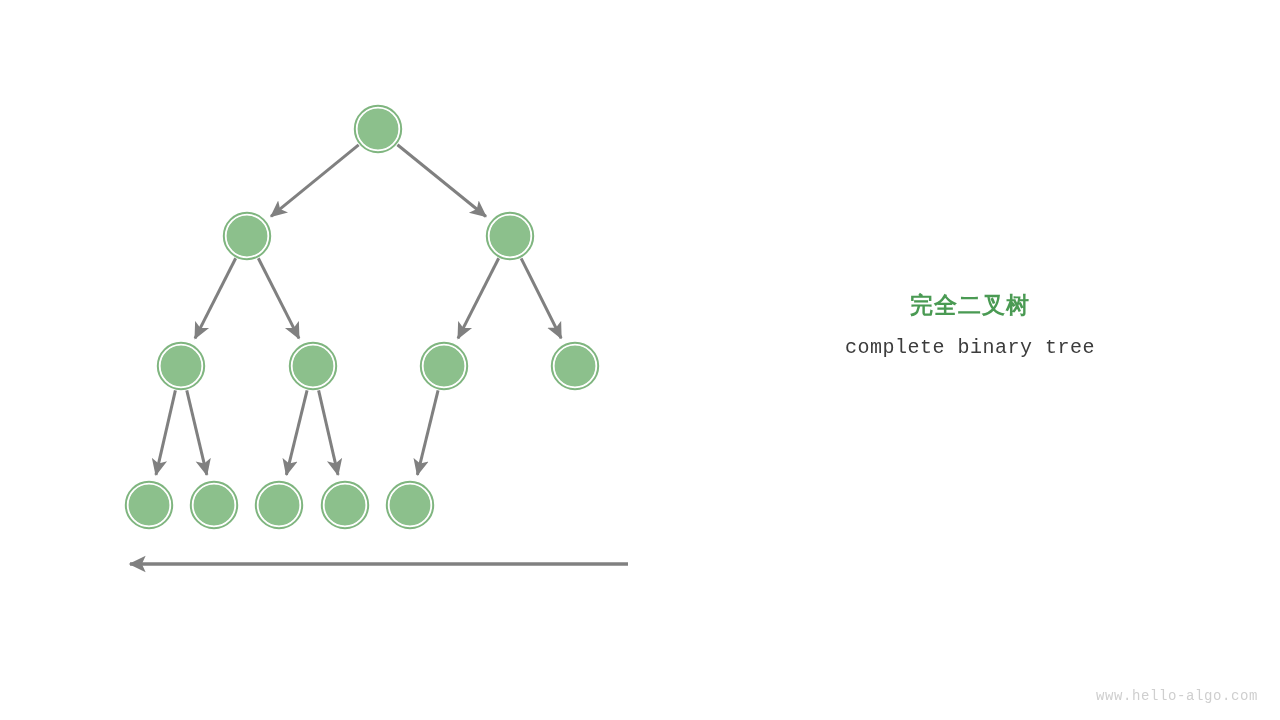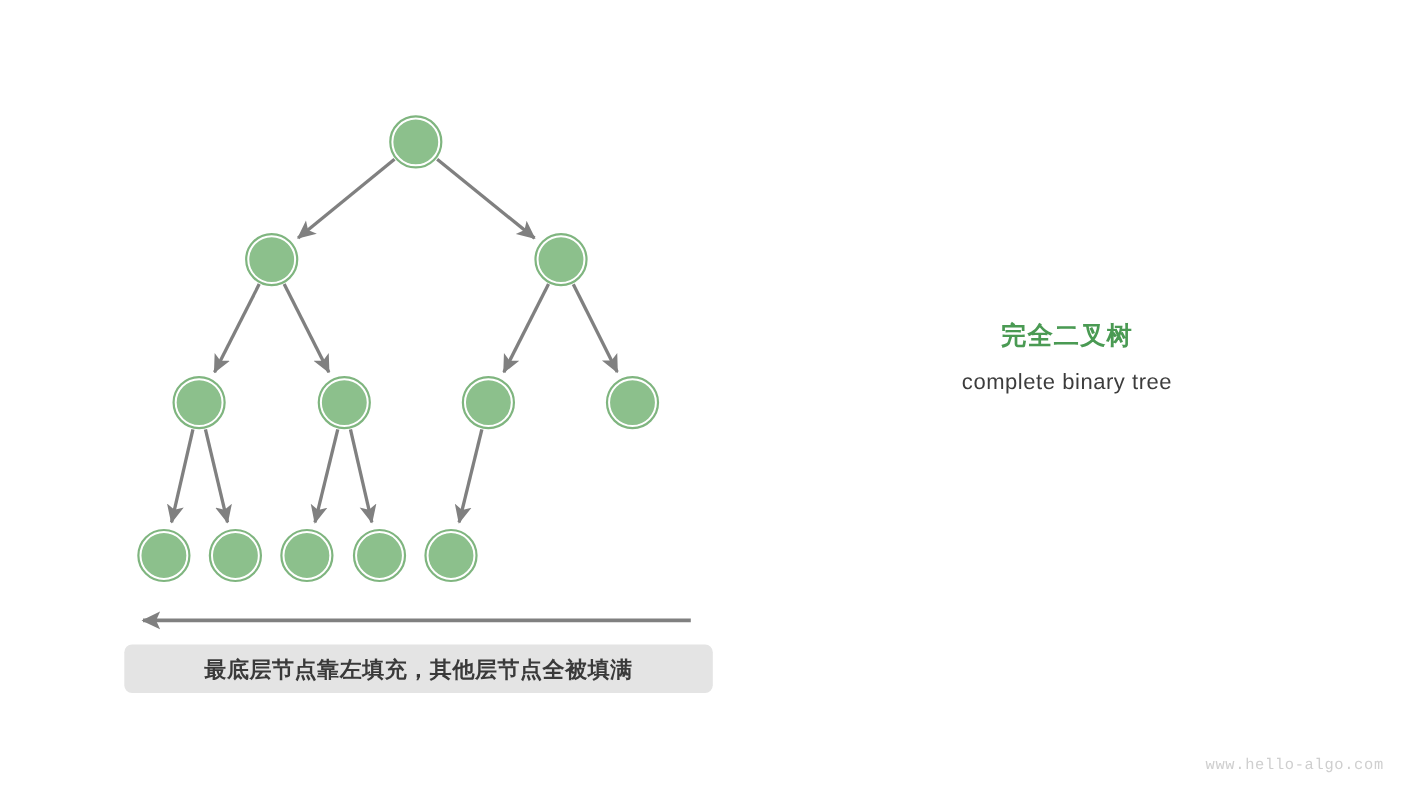--- a/index.html
+++ b/index.html
@@ -37,21 +37,21 @@
   .legend-title {
     font-family: "Liberation Sans", sans-serif;
     font-weight: bold;
     font-size: 23px;
     color: #4A9A53;
     letter-spacing: 1px;
     line-height: 1.2;
   }
   .legend-sub {
     margin-top: 16px;
-    font-family: Liberation Sans, sans-serif;
+    font-family: Liberation Mono, monospace;
     font-size: 20px;
     color: #3c3c3c;
     letter-spacing: 0.5px;
     line-height: 1.2;
   }
   .caption-box {
     position: absolute;
     left: 113px;
     top: 586px;
     width: 535px;
@@ -174,19 +174,16 @@
     <g id="direction-layer">
         <line x1="628" y1="564" x2="130" y2="564" stroke="#808080" stroke-width="3.4" marker-end="url(#arrowhead-big)"></line>
       </g>
   </svg>
 
   <div class="legend">
     <div class="legend-title">完全二叉树</div>
     <div class="legend-sub">complete binary tree</div>
   </div>
 
-  <div class="caption-box">
-    <span class="caption-text">最底层节点靠左填充，其他层节点全被填满</span>
-  </div>
 
   <div class="watermark">www.hello-algo.com</div>
 
 </div>
 
 </body></html>

